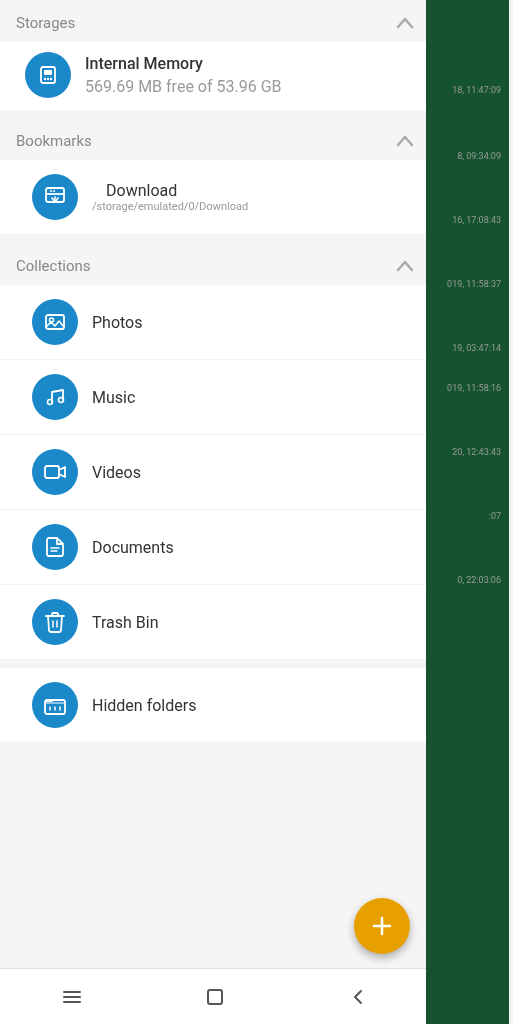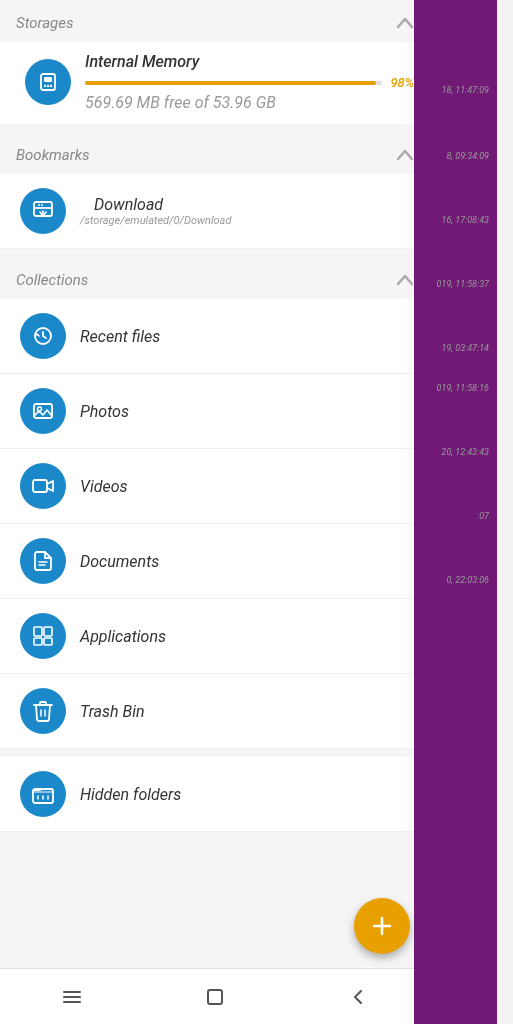--- a/index.html
+++ b/index.html
@@ -102,21 +102,21 @@
 
     .storage-sub {
       font-size: 16px;
       color: #999;
     }
 
     
     .nav-item {
       display: flex;
       align-items: center;
-      padding: 14px 20px;
+      padding: 14px 32px;
       background: #fff;
       border-bottom: 1px solid #f0f0f0;
       cursor: pointer;
     }
 
     .nav-icon-circle {
       width: 46px;
       height: 46px;
       border-radius: 23px;
       background: #1a88c9;
@@ -128,25 +128,25 @@
 
     .nav-label {
       margin-left: 14px;
       font-size: 16px;
       color: #333;
     }
 
     
     .right-panel {
       position: absolute;
-      right: 16px;
+      right: 4px;
       top: 0;
       width: 83px;
       height: 100%;
-      background: #701a75;
+      background: #14532d;
       overflow: hidden;
     }
 
     .timestamp {
       font-size: 9px;
       color: #999;
       text-align: right;
       padding-right: 8px;
     }
 
@@ -196,21 +196,21 @@
     }
 
     .section-gap {
       height: 8px;
       background: #f5f5f5;
     }
   </style>
 </head>
 <body>
 
-<div style="display:flex; width:513px; height:1024px; position:relative;font-style:italic;">
+<div style="display:flex; width:513px; height:1024px; position:relative;">
 
   <div class="main-content">
 
     <div class="section-header">
       <span class="section-title">Storages</span>
       <span class="chevron-icon">
         <svg width="18" height="12" viewBox="0 0 18 12">
             <polyline points="2,10 9,2 16,10" fill="none" stroke="#aaa" stroke-width="2.5" stroke-linecap="round" stroke-linejoin="round"></polyline>
           </svg>
       </span>
@@ -221,26 +221,20 @@
         <svg width="24" height="24" viewBox="0 0 24 24" fill="white">
           <rect x="5" y="4" width="14" height="16" rx="2" fill="none" stroke="white" stroke-width="1.8"></rect>
           <rect x="8" y="7" width="8" height="5" rx="1" fill="white"></rect>
           <circle cx="9" cy="16" r="1.2" fill="white"></circle>
           <circle cx="12" cy="16" r="1.2" fill="white"></circle>
           <circle cx="15" cy="16" r="1.2" fill="white"></circle>
         </svg>
       </div>
       <div class="storage-info">
         <div class="storage-name">Internal Memory</div>
-        <div class="storage-progress-row">
-          <div class="storage-progress-bar">
-            <div class="storage-progress-fill" style="width:98%;"></div>
-          </div>
-          <span class="storage-percent">98%</span>
-        </div>
         <div class="storage-sub">569.69 MB free of 53.96 GB</div>
       </div>
     </div>
 
     <div class="section-gap"></div>
 
     <div class="section-header">
       <span class="section-title">Bookmarks</span>
       <span class="chevron-icon">
         <svg width="18" height="12" viewBox="0 0 18 12">
@@ -270,42 +264,42 @@
 
     <div class="section-header">
       <span class="section-title">Collections</span>
       <span class="chevron-icon">
         <svg width="18" height="12" viewBox="0 0 18 12">
             <polyline points="2,10 9,2 16,10" fill="none" stroke="#aaa" stroke-width="2.5" stroke-linecap="round" stroke-linejoin="round"></polyline>
           </svg>
       </span>
     </div>
 
-    <div class="nav-item">
-      <div class="nav-icon-circle">
-        <svg width="24" height="24" viewBox="0 0 24 24" fill="none">
-          <circle cx="12" cy="12" r="8" stroke="white" stroke-width="1.8"></circle>
-          <polyline points="12,8 12,12 15,14" stroke="white" stroke-width="1.8" stroke-linecap="round" stroke-linejoin="round" fill="none"></polyline>
-          <polyline points="8,12 6,10 4,12" stroke="white" stroke-width="1.6" stroke-linecap="round" stroke-linejoin="round" fill="none"></polyline>
-        </svg>
-      </div>
-      <span class="nav-label">Recent files</span>
-    </div>
 
     <div class="nav-item">
       <div class="nav-icon-circle">
         <svg width="24" height="24" viewBox="0 0 24 24" fill="none">
           <rect x="3" y="5" width="18" height="14" rx="2" stroke="white" stroke-width="1.8"></rect>
           <circle cx="8.5" cy="10" r="2" stroke="white" stroke-width="1.5"></circle>
           <polyline points="3,17 8,12 12,16 16,11 21,17" stroke="white" stroke-width="1.6" stroke-linecap="round" stroke-linejoin="round"></polyline>
         </svg>
       </div>
       <span class="nav-label">Photos</span>
     </div>
 
+    <div class="nav-item">
+      <div class="nav-icon-circle">
+        <svg width="24" height="24" viewBox="0 0 24 24" fill="none">
+          <path d="M9 17V7l11-2v10" stroke="white" stroke-width="1.8" stroke-linecap="round" stroke-linejoin="round"></path>
+          <circle cx="7" cy="17" r="2.5" stroke="white" stroke-width="1.6"></circle>
+          <circle cx="18" cy="15" r="2.5" stroke="white" stroke-width="1.6"></circle>
+        </svg>
+      </div>
+      <span class="nav-label">Music</span>
+    </div>
 
     <div class="nav-item">
       <div class="nav-icon-circle">
         <svg width="24" height="24" viewBox="0 0 24 24" fill="none">
           <rect x="2" y="6" width="14" height="12" rx="2" stroke="white" stroke-width="1.8"></rect>
           <polyline points="16,10 22,7 22,17 16,14" stroke="white" stroke-width="1.8" stroke-linecap="round" stroke-linejoin="round"></polyline>
         </svg>
       </div>
       <span class="nav-label">Videos</span>
     </div>
@@ -315,31 +309,20 @@
         <svg width="24" height="24" viewBox="0 0 24 24" fill="none">
           <path d="M14 3H6a2 2 0 00-2 2v14a2 2 0 002 2h12a2 2 0 002-2V9l-6-6z" stroke="white" stroke-width="1.8" stroke-linejoin="round"></path>
           <polyline points="14,3 14,9 20,9" stroke="white" stroke-width="1.8" stroke-linejoin="round"></polyline>
           <line x1="8" y1="13" x2="16" y2="13" stroke="white" stroke-width="1.5" stroke-linecap="round"></line>
           <line x1="8" y1="16" x2="14" y2="16" stroke="white" stroke-width="1.5" stroke-linecap="round"></line>
         </svg>
       </div>
       <span class="nav-label">Documents</span>
     </div>
 
-    <div class="nav-item">
-      <div class="nav-icon-circle">
-        <svg width="24" height="24" viewBox="0 0 24 24" fill="none">
-          <rect x="3" y="14" width="8" height="7" rx="1" stroke="white" stroke-width="1.6"></rect>
-          <rect x="13" y="14" width="8" height="7" rx="1" stroke="white" stroke-width="1.6"></rect>
-          <rect x="3" y="3" width="8" height="9" rx="1" stroke="white" stroke-width="1.6"></rect>
-          <rect x="13" y="3" width="8" height="9" rx="1" stroke="white" stroke-width="1.6"></rect>
-        </svg>
-      </div>
-      <span class="nav-label">Applications</span>
-    </div>
 
     <div class="nav-item">
       <div class="nav-icon-circle">
         <svg width="24" height="24" viewBox="0 0 24 24" fill="none">
           <polyline points="3,6 5,6 21,6" stroke="white" stroke-width="1.8" stroke-linecap="round"></polyline>
           <path d="M19 6l-1 14a2 2 0 01-2 2H8a2 2 0 01-2-2L5 6" stroke="white" stroke-width="1.8" stroke-linecap="round" stroke-linejoin="round"></path>
           <path d="M9 6V4a1 1 0 011-1h4a1 1 0 011 1v2" stroke="white" stroke-width="1.8" stroke-linecap="round"></path>
           <line x1="10" y1="11" x2="10" y2="17" stroke="white" stroke-width="1.5" stroke-linecap="round"></line>
           <line x1="14" y1="11" x2="14" y2="17" stroke="white" stroke-width="1.5" stroke-linecap="round"></line>
         </svg>

